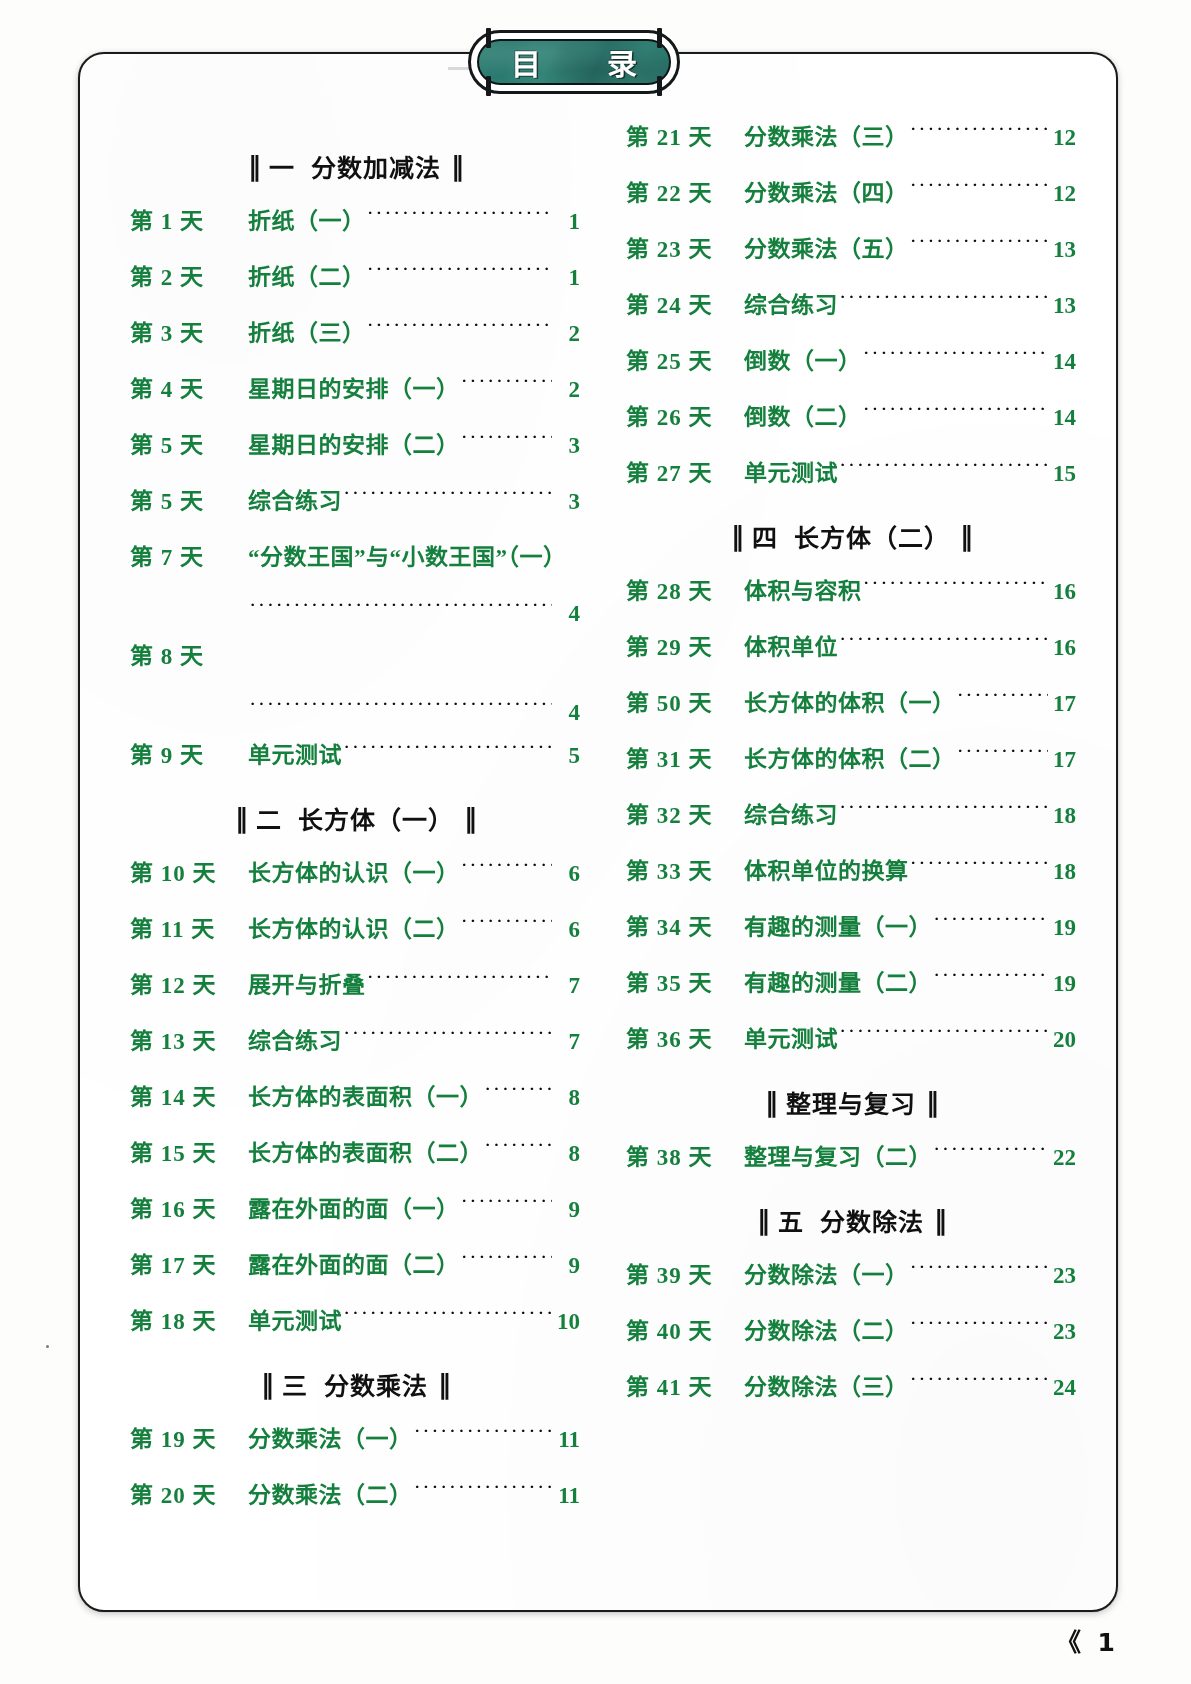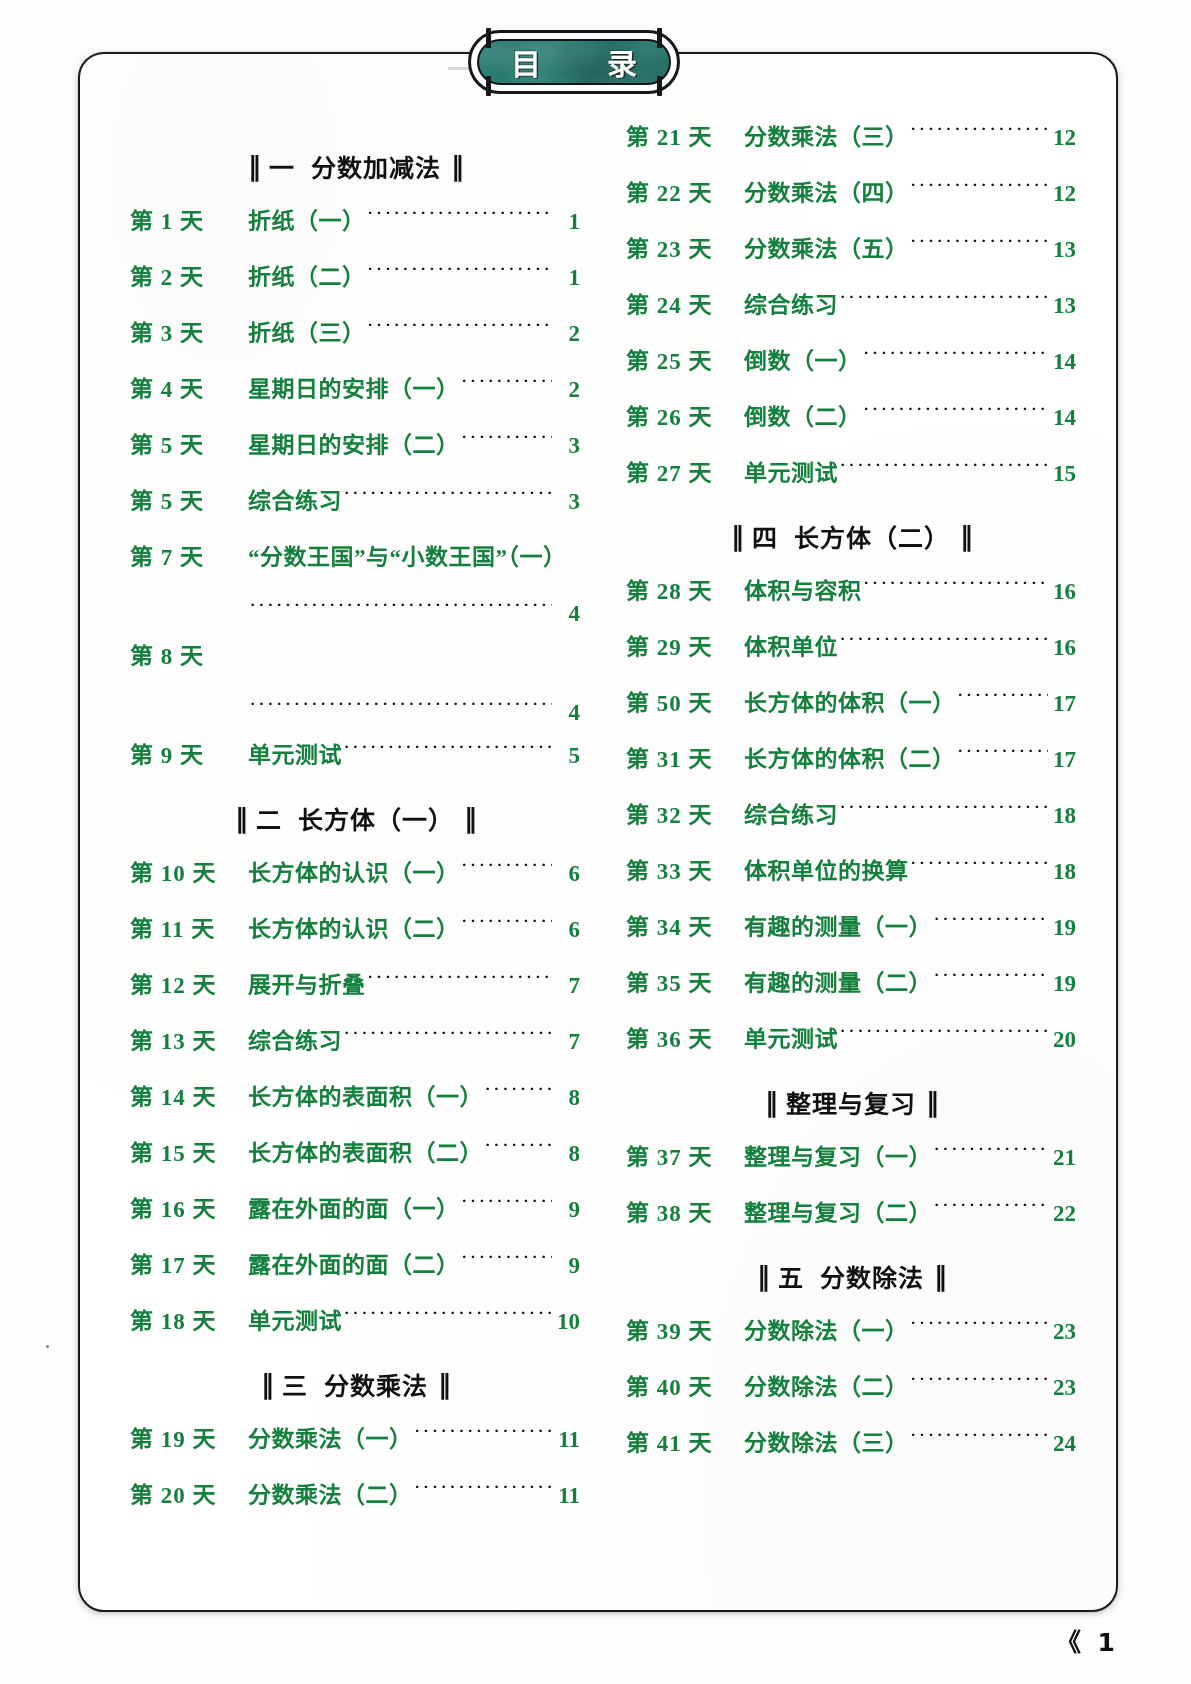--- a/index.html
+++ b/index.html
@@ -528,26 +528,20 @@
           <span class="toc-title">单元测试</span>
           <span class="toc-dots"></span>
           <span class="toc-page">20</span>
         </div>
         <div class="sec-head">
           <span class="bars">‖</span>
           <span>整理与复习</span>
           <span class="bars">‖</span>
         </div>
         <div class="toc-row">
-          <span class="toc-day">第 37 天</span>
-          <span class="toc-title">整理与复习（一）</span>
-          <span class="toc-dots"></span>
-          <span class="toc-page">21</span>
-        </div>
-        <div class="toc-row">
           <span class="toc-day">第 38 天</span>
           <span class="toc-title">整理与复习（二）</span>
           <span class="toc-dots"></span>
           <span class="toc-page">22</span>
         </div>
         <div class="sec-head">
           <span class="bars">‖</span>
           <span class="sec-num">五</span>
           <span>分数除法</span>
           <span class="bars">‖</span>

